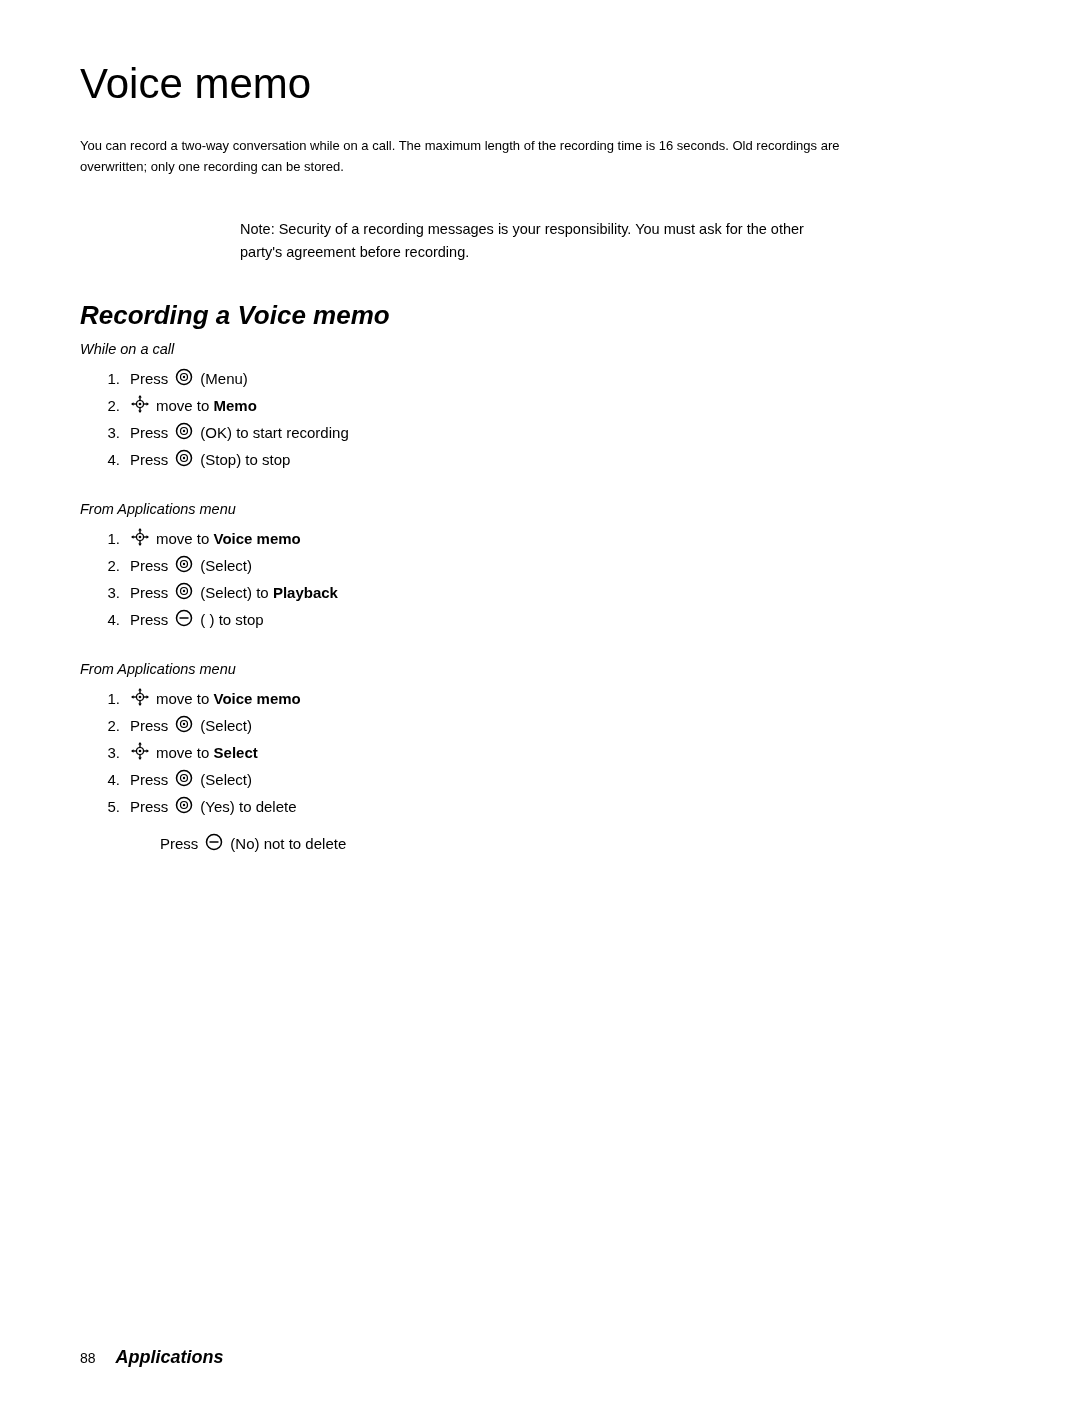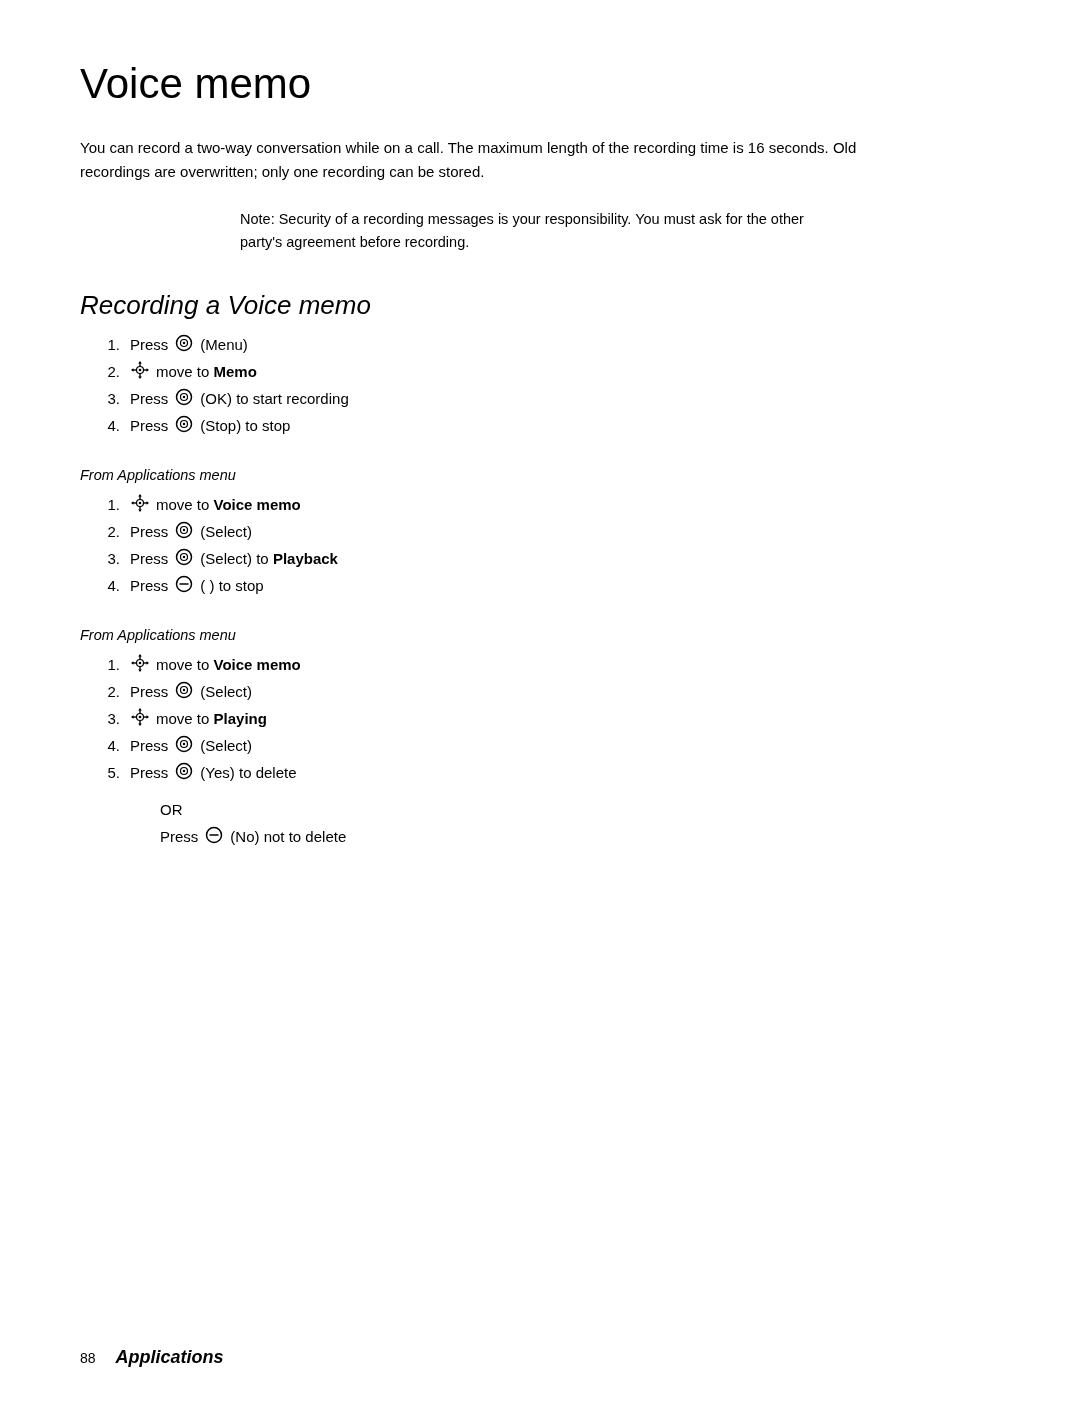--- a/index.html
+++ b/index.html
@@ -20,37 +20,37 @@
     }
 
     .page-title {
       font-size: 42px;
       font-weight: 400;
       margin-bottom: 28px;
       font-family: Arial, Helvetica, sans-serif;
     }
 
     .intro-text {
-      font-size: 15px;
+      font-size: 13px;
       line-height: 1.6;
-      margin-bottom: 24px;
+      margin-bottom: 40px;
       max-width: 820px;
     }
 
     .note-block {
       margin-left: 160px;
       margin-bottom: 36px;
       font-size: 14.5px;
       line-height: 1.6;
       max-width: 580px;
     }
 
     .section-title {
       font-size: 26px;
-      font-weight: normal;
+      font-weight: bold;
       font-style: italic;
       margin-bottom: 10px;
       margin-top: 10px;
     }
 
     .section-subtitle {
       font-style: italic;
       font-size: 14.5px;
       margin-bottom: 8px;
     }
@@ -151,20 +151,21 @@
 <p class="intro-text">You can record a two-way conversation while on a call. The maximum length of the recording time is 16 seconds. Old recordings are overwritten; only one recording can be stored.</p>
 
 <div class="note-block">
   <span>Note: Security of a recording messages is your responsibility. You must ask for the other party's agreement before recording.</span>
 </div>
 
 <div>
   <h2 class="section-title">
     <span>Recording a Voice memo</span>
   </h2>
+  <p class="section-subtitle">While on a call</p>
   <ol class="step-list">
     <li>
       <span class="step-num">1.</span>
       <span>Press</span>
       <span class="select-icon">
         <svg viewBox="0 0 18 18" fill="none" xmlns="http://www.w3.org/2000/svg">
           <circle cx="9" cy="9" r="7.5" stroke="black" stroke-width="1.5"></circle>
           <circle cx="9" cy="9" r="3.5" stroke="black" stroke-width="1.2"></circle>
           <circle cx="9" cy="9" r="1.2" fill="black"></circle>
         </svg>
@@ -317,21 +318,21 @@
           <line x1="9" y1="1" x2="9" y2="5.5" stroke="black" stroke-width="1.4"></line>
           <polygon points="9,0 7.2,2.5 10.8,2.5" fill="black"></polygon>
           <line x1="9" y1="12.5" x2="9" y2="17" stroke="black" stroke-width="1.4"></line>
           <polygon points="9,18 7.2,15.5 10.8,15.5" fill="black"></polygon>
           <line x1="1" y1="9" x2="5.5" y2="9" stroke="black" stroke-width="1.4"></line>
           <polygon points="0,9 2.5,7.2 2.5,10.8" fill="black"></polygon>
           <line x1="12.5" y1="9" x2="17" y2="9" stroke="black" stroke-width="1.4"></line>
           <polygon points="18,9 15.5,7.2 15.5,10.8" fill="black"></polygon>
         </svg>
       </span>
-      <span>move to <span class="bold">Playing</span></span>
+      <span>move to <span class="bold">Select</span></span>
     </li>
     <li>
       <span class="step-num">4.</span>
       <span>Press</span>
       <span class="select-icon">
         <svg viewBox="0 0 18 18" fill="none" xmlns="http://www.w3.org/2000/svg">
           <circle cx="9" cy="9" r="7.5" stroke="black" stroke-width="1.5"></circle>
           <circle cx="9" cy="9" r="3.5" stroke="black" stroke-width="1.2"></circle>
           <circle cx="9" cy="9" r="1.2" fill="black"></circle>
         </svg>
@@ -346,21 +347,20 @@
           <circle cx="9" cy="9" r="7.5" stroke="black" stroke-width="1.5"></circle>
           <circle cx="9" cy="9" r="3.5" stroke="black" stroke-width="1.2"></circle>
           <circle cx="9" cy="9" r="1.2" fill="black"></circle>
         </svg>
       </span>
       <span>(Yes) to delete</span>
     </li>
   </ol>
 
   <div style="margin-left: 40px; margin-top: -18px;">
-    <div class="or-line">OR</div>
     <div class="press-no-line">
       <span>Press</span>
       <span class="select-icon">
         <svg viewBox="0 0 18 18" fill="none" xmlns="http://www.w3.org/2000/svg">
           <circle cx="9" cy="9" r="7.5" stroke="black" stroke-width="1.5"></circle>
           <line x1="4.5" y1="9" x2="13.5" y2="9" stroke="black" stroke-width="1.5"></line>
         </svg>
       </span>
       <span>(No) not to delete</span>
     </div>

